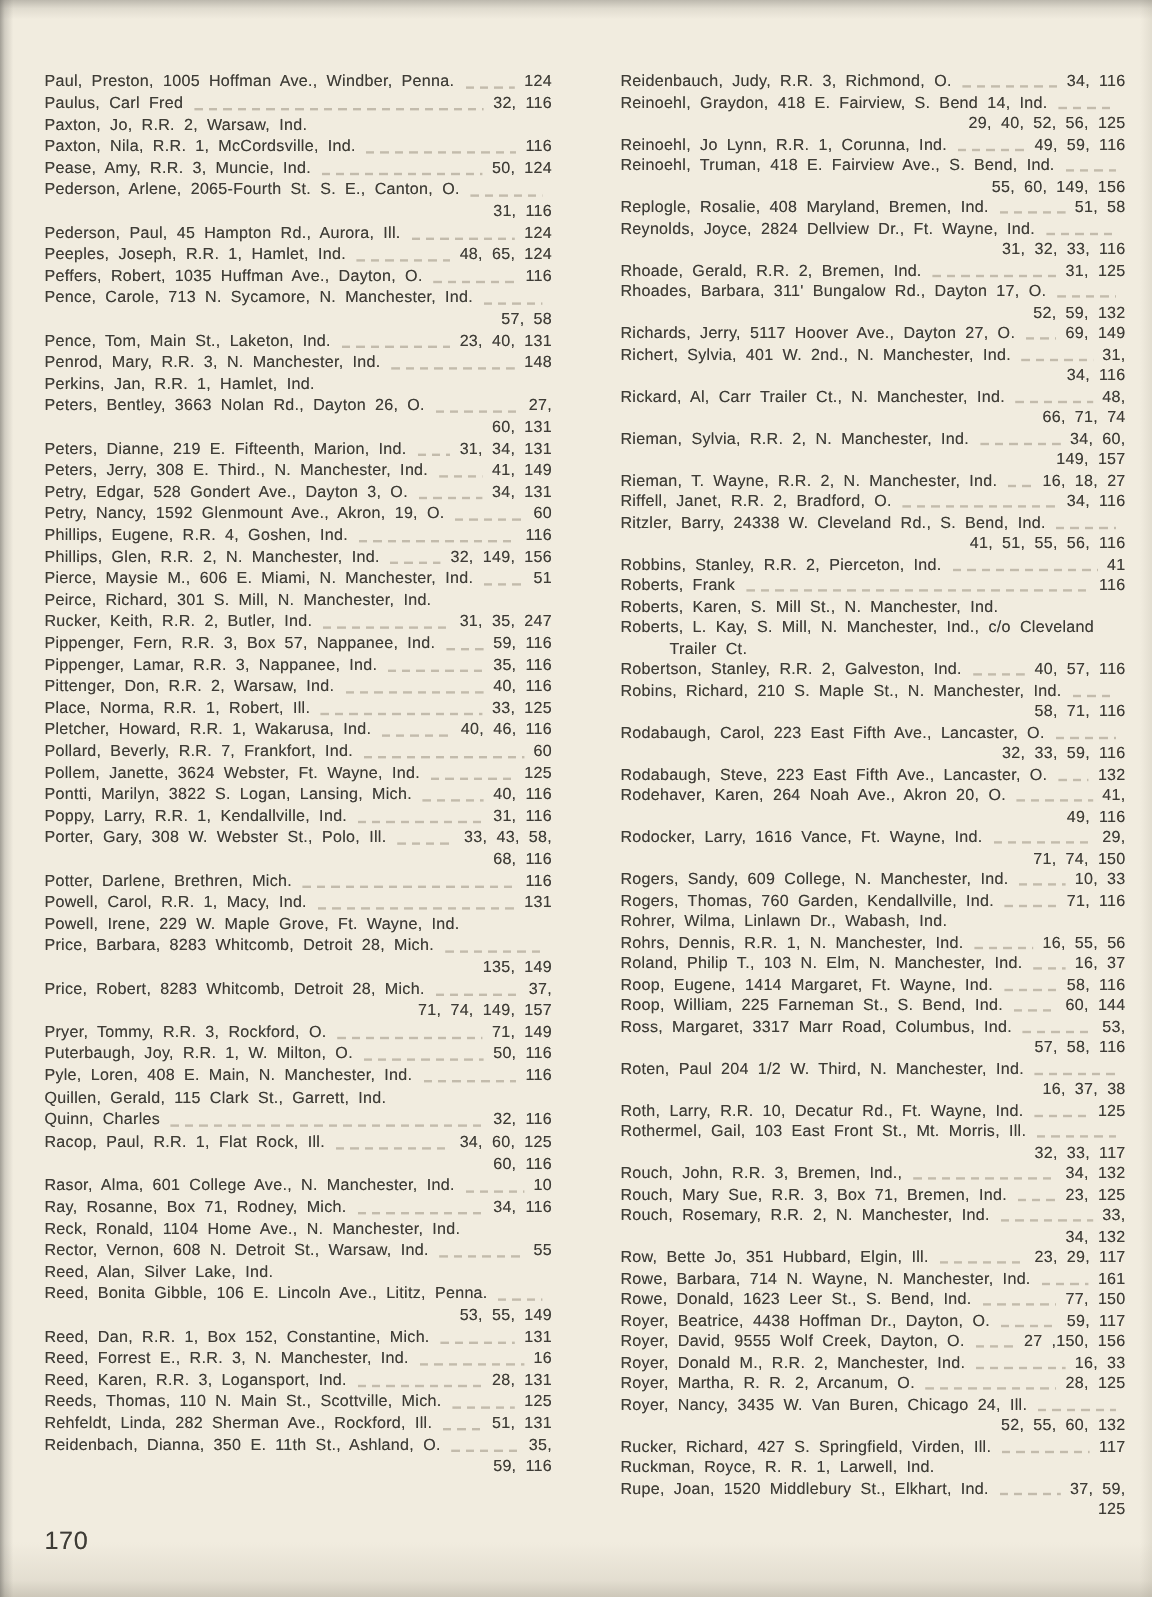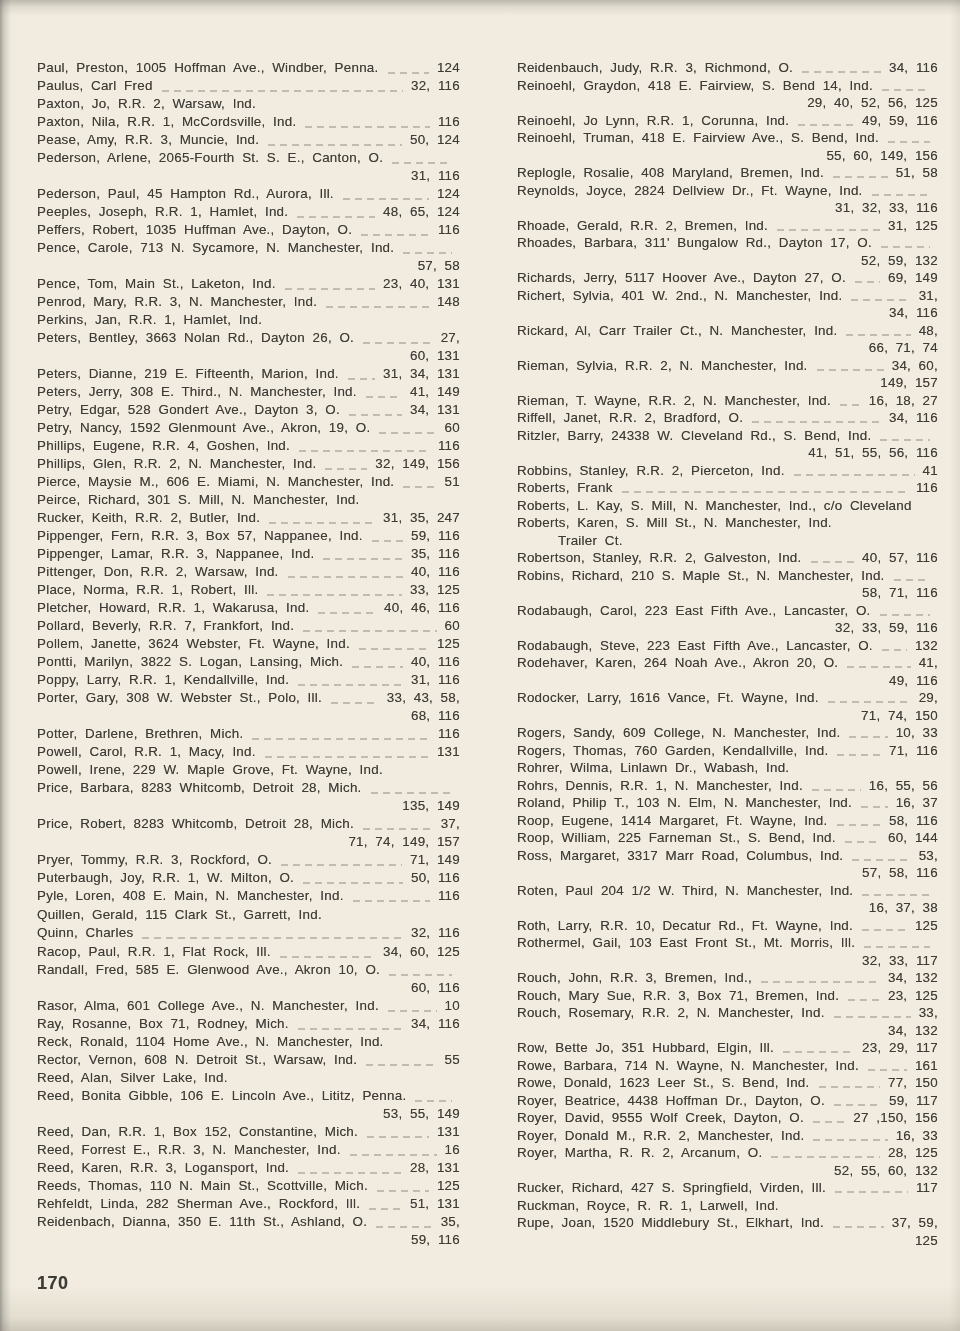--- a/index.html
+++ b/index.html
@@ -38,21 +38,21 @@
   .line .text.indent { padding-left:41px; }
   .leader {
     flex:1 1 12px; min-width:12px; height:1.8px;
     align-self:flex-end; margin:0 8px 4.5px 9px;
     background-image:repeating-linear-gradient(to right, var(--leader,#b7af9f) 0 7px, transparent 7px 12px);
     opacity:0.8;
   }
   .pages { flex:0 0 auto; margin-left:auto; }
   .page-number {
     position:absolute; left:37px; top:1273px;
-    font-size:18px; font-weight:700; letter-spacing:0.5px;
+    font-size:21px; font-weight:400; letter-spacing:0.5px;
     color:var(--ink,#3e3c36);
     text-shadow:0 0 0.45px rgba(62,60,54,0.55);
   }
 </style>
 </head>
 <body>
 
 <div class="page">
   <div class="content">
     <div class="column col-left">
@@ -275,24 +275,20 @@
           <span class="text">Quinn, Charles</span>
           <span class="leader"></span>
           <span class="pages">32, 116</span>
         </div>
         <div class="line gap">
           <span class="text">Racop, Paul, R.R. 1, Flat Rock, Ill.</span>
           <span class="leader"></span>
           <span class="pages">34, 60, 125</span>
         </div>
         <div class="line">
-          <span class="text">Randall, Fred, 585 E. Glenwood Ave., Akron 10, O.</span>
-          <span class="leader"></span>
-        </div>
-        <div class="line">
           <span class="pages">60, 116</span>
         </div>
         <div class="line">
           <span class="text">Rasor, Alma, 601 College Ave., N. Manchester, Ind.</span>
           <span class="leader"></span>
           <span class="pages">10</span>
         </div>
         <div class="line">
           <span class="text">Ray, Rosanne, Box 71, Rodney, Mich.</span>
           <span class="leader"></span>
@@ -449,26 +445,26 @@
           <span class="text">Robbins, Stanley, R.R. 2, Pierceton, Ind.</span>
           <span class="leader"></span>
           <span class="pages">41</span>
         </div>
         <div class="line">
           <span class="text">Roberts, Frank</span>
           <span class="leader"></span>
           <span class="pages">116</span>
         </div>
         <div class="line">
+          <span class="text">Roberts, Karen, S. Mill St., N. Manchester, Ind.</span>
+        </div>
+        <div class="line">
           <span class="text">Roberts, L. Kay, S. Mill, N. Manchester, Ind., c/o Cleveland</span>
         </div>
         <div class="line">
-          <span class="text">Roberts, Karen, S. Mill St., N. Manchester, Ind.</span>
-        </div>
-        <div class="line">
           <span class="text indent">Trailer Ct.</span>
         </div>
         <div class="line">
           <span class="text">Robertson, Stanley, R.R. 2, Galveston, Ind.</span>
           <span class="leader"></span>
           <span class="pages">40, 57, 116</span>
         </div>
         <div class="line">
           <span class="text">Robins, Richard, 210 S. Maple St., N. Manchester, Ind.</span>
           <span class="leader"></span>
@@ -609,20 +605,24 @@
         </div>
         <div class="line">
           <span class="text">Royer, Donald M., R.R. 2, Manchester, Ind.</span>
           <span class="leader"></span>
           <span class="pages">16, 33</span>
         </div>
         <div class="line">
           <span class="text">Royer, Martha, R. R. 2, Arcanum, O.</span>
           <span class="leader"></span>
           <span class="pages">28, 125</span>
+        </div>
+        <div class="line">
+          <span class="text">Royer, Nancy, 3435 W. Van Buren, Chicago 24, Ill.</span>
+          <span class="leader"></span>
         </div>
         <div class="line">
           <span class="pages">52, 55, 60, 132</span>
         </div>
         <div class="line">
           <span class="text">Rucker, Richard, 427 S. Springfield, Virden, Ill.</span>
           <span class="leader"></span>
           <span class="pages">117</span>
         </div>
         <div class="line">

